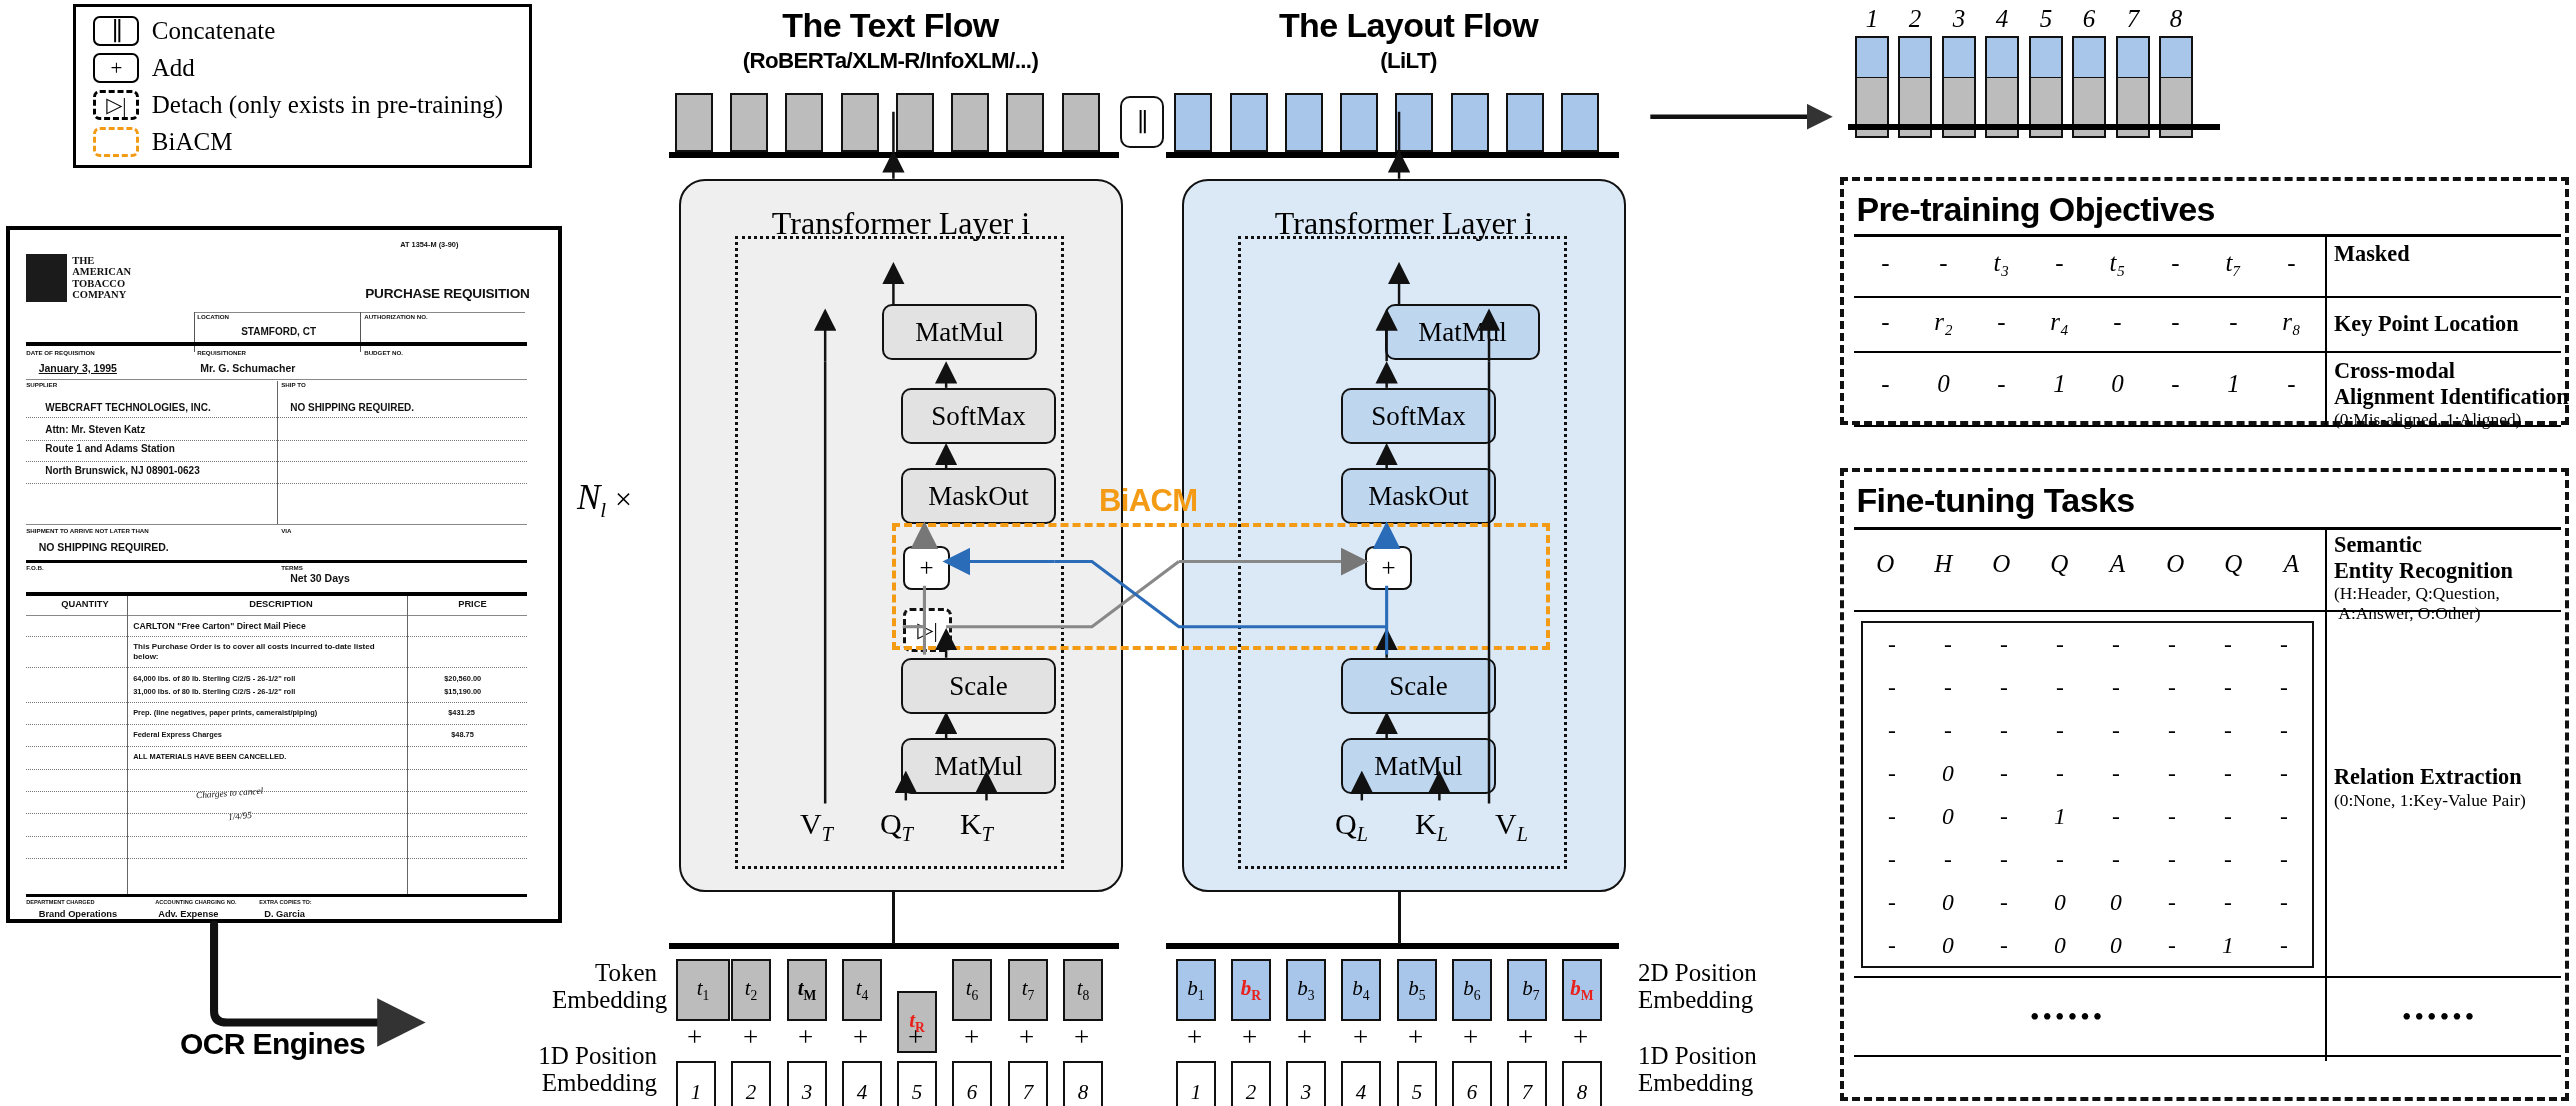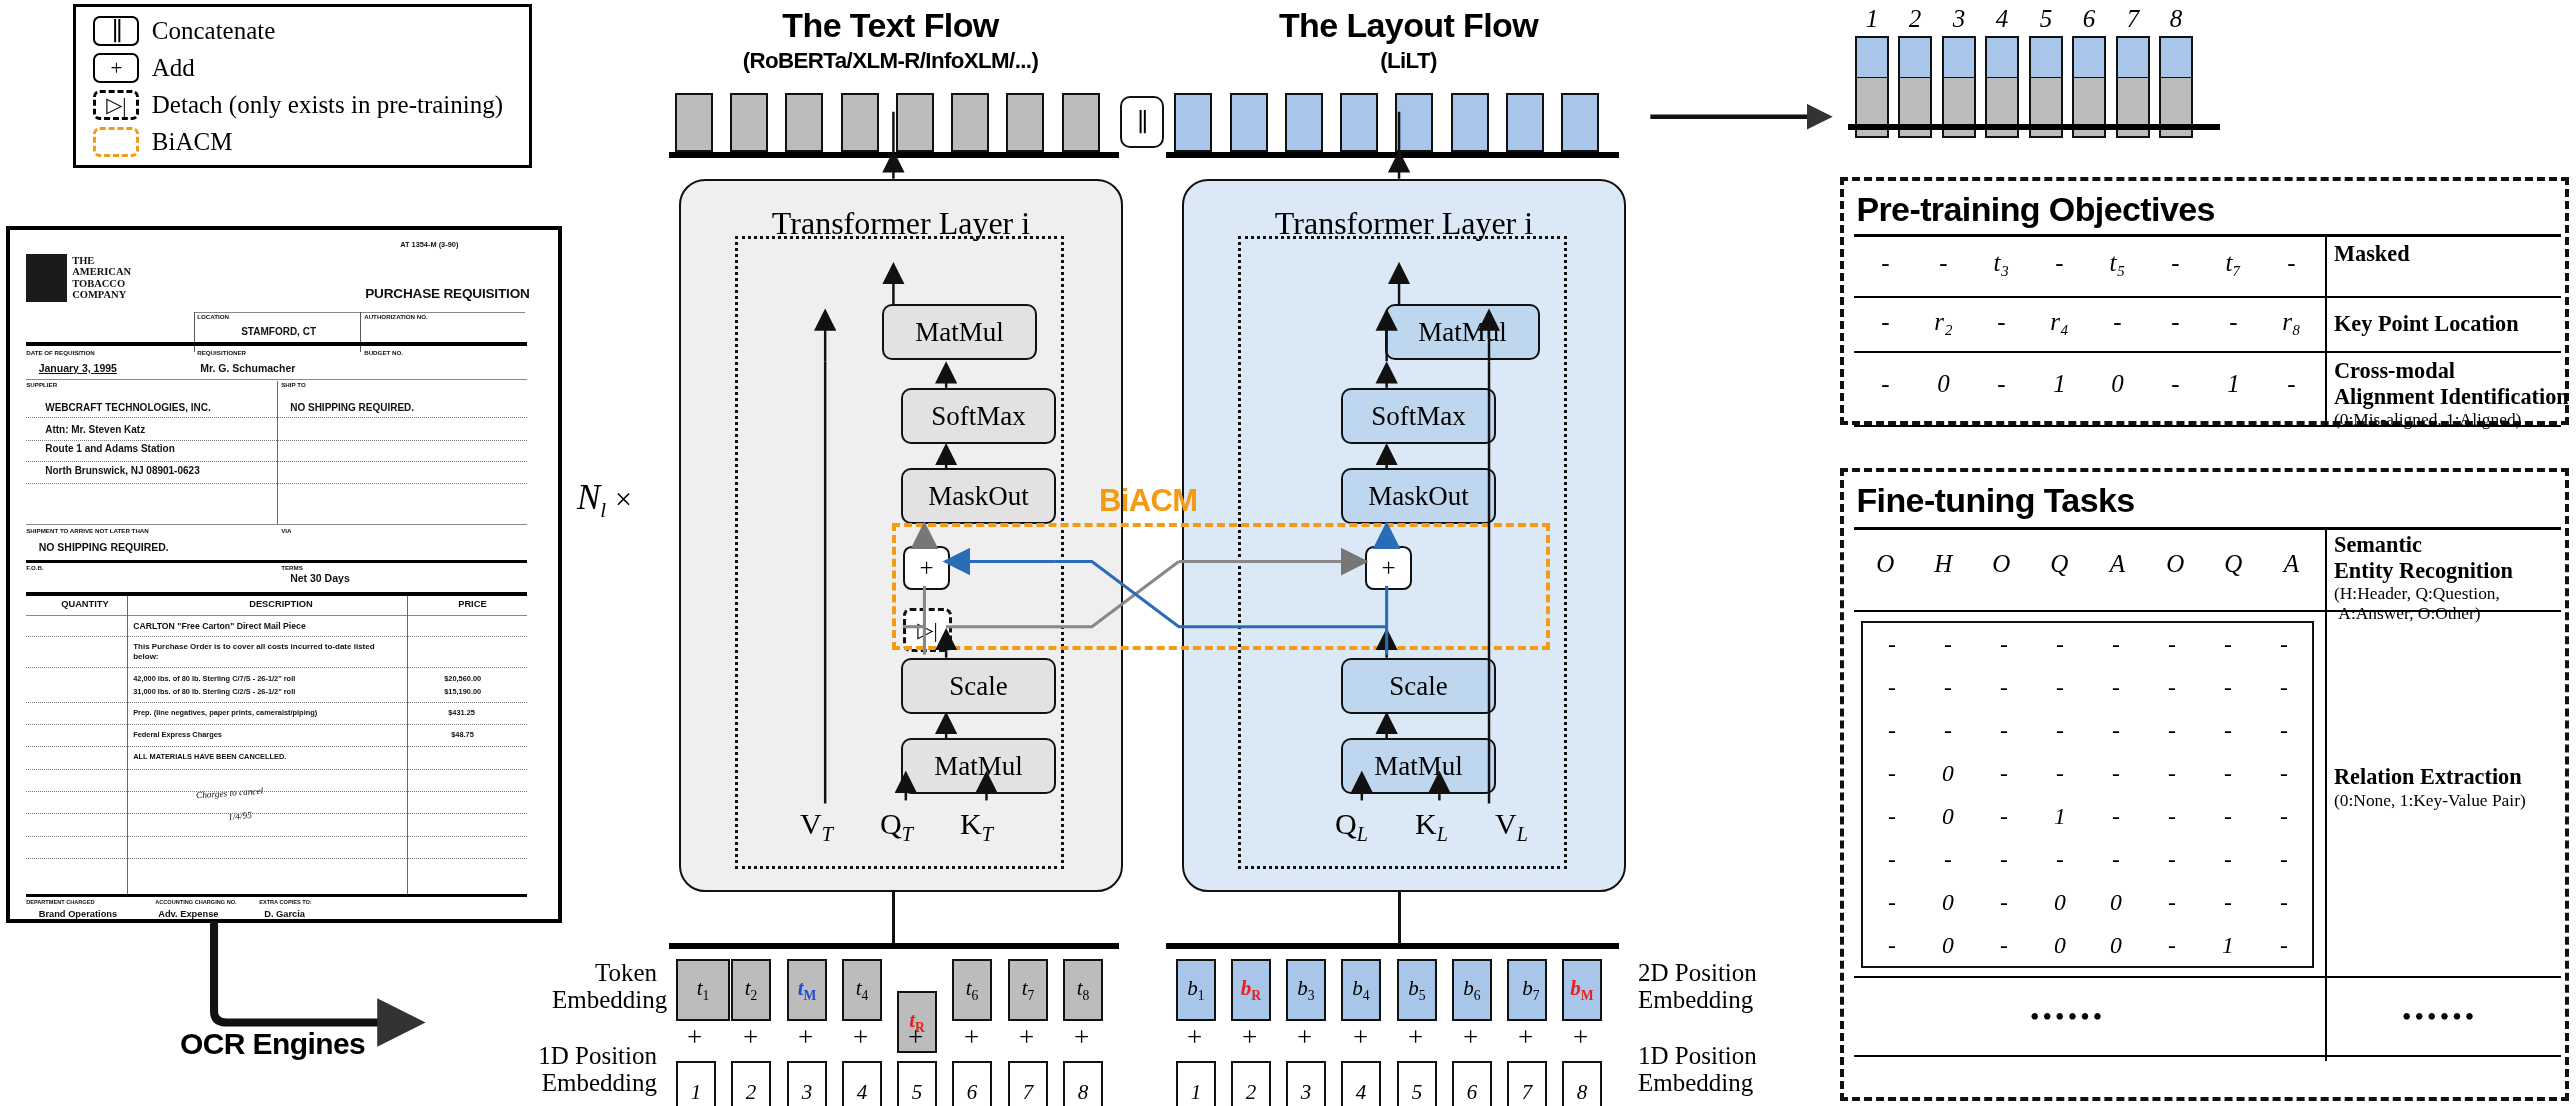--- a/index.html
+++ b/index.html
@@ -157,21 +157,21 @@
   <div class="dc" style="left:239px;top:369px;font-size:9.3px">DESCRIPTION</div>
   <div class="dc" style="left:448px;top:369px;font-size:9.3px">PRICE</div>
   <div class="dthin" style="left:16px;top:385px;width:501px"></div>
   <div class="abs" style="left:117px;top:366px;width:1.2px;height:299px;background:#666"></div>
   <div class="abs" style="left:397px;top:366px;width:1.2px;height:299px;background:#666"></div>
 
   <div class="dc" style="left:123px;top:391px;font-size:8.7px">CARLTON "Free Carton" Direct Mail Piece</div>
   <div class="ddot" style="left:16px;top:406px;width:501px"></div>
   <div class="dc" style="left:123px;top:412px;font-size:8px;width:261px;line-height:1.2">This Purchase Order is to cover all costs incurred to-date listed below:</div>
   <div class="ddot" style="left:16px;top:437px;width:501px"></div>
-  <div class="dc" style="left:123px;top:444px;font-size:7.4px">42,000 lbs. of 80 lb. Sterling C/7/S - 26-1/2" roll</div>
+  <div class="dc" style="left:123px;top:444px;font-size:7.4px">64,000 lbs. of 80 lb. Sterling C/2/S - 26-1/2" roll</div>
   <div class="dc" style="left:434px;top:444px;font-size:7.4px">$20,560.00</div>
   <div class="dc" style="left:123px;top:457px;font-size:7.4px">31,000 lbs. of 80 lb. Sterling C/2/S - 26-1/2" roll</div>
   <div class="dc" style="left:434px;top:457px;font-size:7.4px">$15,190.00</div>
   <div class="ddot" style="left:16px;top:472px;width:501px"></div>
   <div class="dc" style="left:123px;top:478px;font-size:7.4px">Prep. (line negatives, paper prints, cameraist/piping)</div>
   <div class="dc" style="left:438px;top:478px;font-size:7.4px">$431.25</div>
   <div class="ddot" style="left:16px;top:494px;width:501px"></div>
   <div class="dc" style="left:123px;top:500px;font-size:7.4px">Federal Express Charges</div>
   <div class="dc" style="left:441px;top:500px;font-size:7.4px">$48.75</div>
   <div class="ddot" style="left:16px;top:516px;width:501px"></div>
@@ -372,21 +372,21 @@
 </div>
 
 <div class="abs" id="textEmbRow">
     <div class="tokbar gray" style="left: 676px; top: 959px; width: 54px; height: 62px; display: flex; align-items: center; justify-content: center;">
       <span style="font-size: 21px; font-style: italic;">t<sub style="font-size:13.6px;font-style:normal">1</sub></span>
     </div>
     <div class="tokbar gray" style="left: 731px; top: 959px; width: 40px; height: 62px; display: flex; align-items: center; justify-content: center;">
       <span style="font-size: 21px; font-style: italic;">t<sub style="font-size:13.6px;font-style:normal">2</sub></span>
     </div>
     <div class="tokbar gray" style="left: 787px; top: 959px; width: 40px; height: 62px; display: flex; align-items: center; justify-content: center;">
-      <span style="font-size: 21px; font-style: italic; color: #1d4ed8; font-weight: bold;">t<sub style="font-size:13.6px;font-style:normal">M</sub></span>
+      <span style="font-size: 21px; font-style: italic; color: #000000; font-weight: bold;">t<sub style="font-size:13.6px;font-style:normal">M</sub></span>
     </div>
     <div class="tokbar gray" style="left: 842px; top: 959px; width: 40px; height: 62px; display: flex; align-items: center; justify-content: center;">
       <span style="font-size: 21px; font-style: italic;">t<sub style="font-size:13.6px;font-style:normal">4</sub></span>
     </div>
     <div class="tokbar gray" style="left: 897px; top: 959px; width: 40px; height: 62px; display: flex; align-items: center; justify-content: center; margin-top: 32px;">
       <span style="font-size: 21px; font-style: italic; color: rgb(232, 33, 27); font-weight: bold;">t<sub style="font-size:13.6px;font-style:normal">R</sub></span>
     </div>
     <div class="tokbar gray" style="left: 952px; top: 959px; width: 40px; height: 62px; display: flex; align-items: center; justify-content: center;">
       <span style="font-size: 21px; font-style: italic;">t<sub style="font-size:13.6px;font-style:normal">6</sub></span>
     </div>

